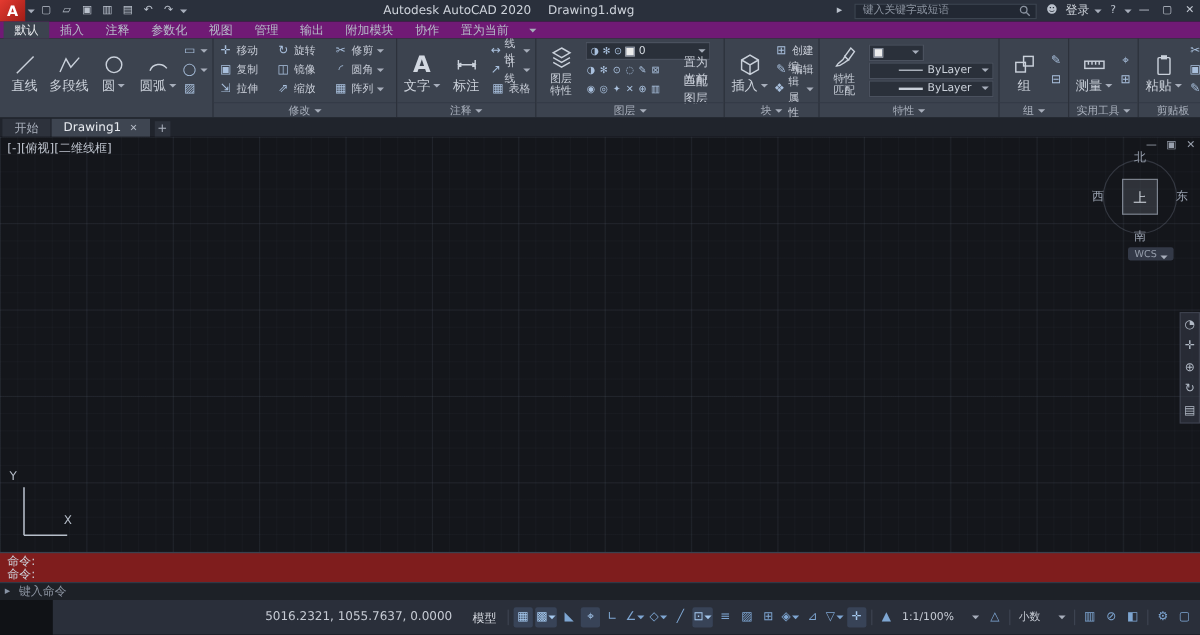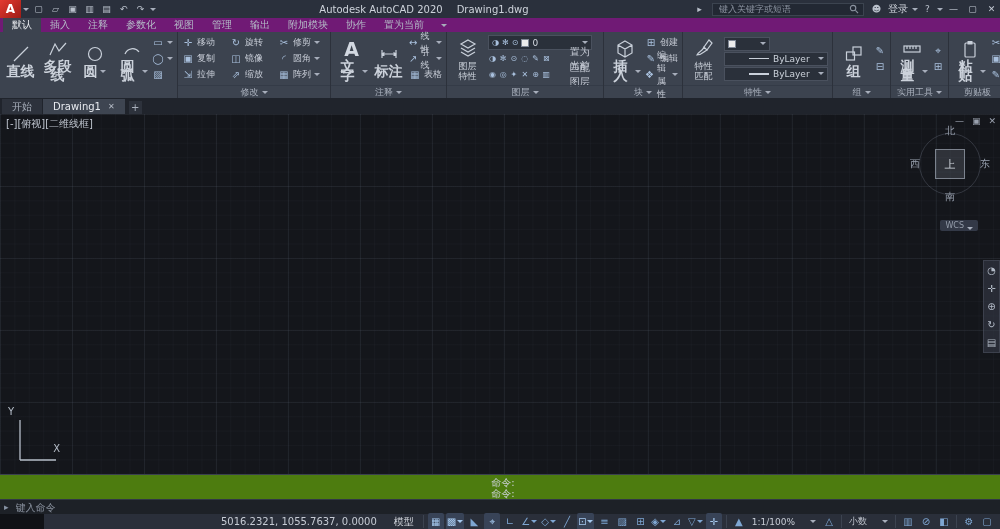--- a/index.html
+++ b/index.html
@@ -31,21 +31,21 @@
 
   
   .ribbon { height:66px; background:#3c434f; display:flex; flex:0 0 auto; }
   .panel { display:flex; flex-direction:column; border-right:1px solid #2c313b; }
   .pbody { height:53px; display:flex; align-items:center; padding:2px 4px; gap:4px; }
   .plabel { height:13px; display:flex; align-items:center; justify-content:center; gap:3px; font-size:9px;
             color:#aab1bd; border-top:1px solid #343b47; }
   .bigbtn { min-width:33px; display:flex; flex-direction:column; align-items:center; justify-content:center; gap:1px; color:#ccd2db; }
   .ic { height:24px; display:flex; align-items:center; justify-content:center; }
   .ic svg { stroke:#c9d0da; fill:none; stroke-width:1.2; }
-  .bl { font-size:14px; line-height:9px; text-align:center; color:#ccd2db; display:flex; align-items:center; justify-content:center; gap:2px;font-weight:bold; }
+  .bl { font-size:11px; line-height:9px; text-align:right; color:#ccd2db; display:flex; align-items:center; justify-content:center; gap:2px; }
   .bl2 { font-size:9px; line-height:10px; width:20px; text-align:center; color:#ccd2db; }
   .bigA { font-size:19px; color:#d2d8e1; line-height:22px; font-weight:bold; }
   .smallcol { display:flex; flex-direction:column; gap:1px; justify-content:center; }
   .srow { display:flex; align-items:center; gap:3px; height:15px; font-size:9px; color:#c8cdd7; }
   .srow .g { width:12px; text-align:center; font-size:10px; color:#a9c0dd; }
   .mgrid { display:grid; grid-template-columns:repeat(3,48px); grid-auto-rows:16px; align-items:center; }
   .ldrop { width:104px; height:15px; background:#2a303a; border:1px solid #4a515e; display:flex; align-items:center;
            gap:3px; padding:0 3px; font-size:9px; color:#d4d9e0; }
   .mi { font-size:8px; color:#a9c0dd; }
   .swatch { width:8px; height:8px; background:#ececec; border:1px solid #808896; }
@@ -81,40 +81,40 @@
   .viewcube { position:absolute; top:12px; right:12px; width:76px; height:76px; }
   .vc-ring { position:absolute; left:7px; top:7px; right:7px; bottom:7px; border:1px solid rgba(160,170,190,0.22); border-radius:50%; }
   .vc-n { position:absolute; top:-2px; left:50%; transform:translateX(-50%); font-size:10px; color:#99a1af; }
   .vc-s { position:absolute; bottom:-2px; left:50%; transform:translateX(-50%); font-size:10px; color:#99a1af; }
   .vc-w { position:absolute; left:-2px; top:50%; transform:translateY(-50%); font-size:10px; color:#99a1af; }
   .vc-e { position:absolute; right:-2px; top:50%; transform:translateY(-50%); font-size:10px; color:#99a1af; }
   .vc-c { position:absolute; left:50%; top:50%; transform:translate(-50%,-50%); width:30px; height:30px;
           background:rgba(155,165,180,0.20); border:1px solid rgba(185,195,210,0.55);
           display:flex; align-items:center; justify-content:center; font-size:11px; color:#d3d8e0; }
   .wcs { position:absolute; top:92px; right:22px; display:flex; align-items:flex-end; gap:3px; background:#333947;
-         color:#959dab; font-size:8px; padding:1px 5px; border-radius:2px;margin-top:14px; }
+         color:#959dab; font-size:8px; padding:1px 5px; border-radius:2px; }
   .navbar { position:absolute; right:0; top:146px; width:17px; display:flex; flex-direction:column; align-items:center;
             gap:7px; padding:4px 0; background:rgba(56,62,74,0.55); border:1px solid rgba(96,104,120,0.35);
             color:#b2bac6; font-size:10px; }
   .nv { height:11px; line-height:11px; }
   .ucs { position:absolute; left:6px; bottom:8px; width:54px; height:58px; }
   .ucs svg { stroke:#b6bec9; fill:none; stroke-width:1.3; }
   .ylab { position:absolute; left:2px; top:-2px; font-size:10px; color:#b6bec9; }
   .xlab { position:absolute; right:0px; bottom:12px; font-size:10px; color:#b6bec9; }
 
   
-  .cmd { flex:0 0 auto; background:#4d7c0f; border-top:1px solid #3a414e; padding:2px 0 0 6px;text-align:center; }
+  .cmd { flex:0 0 auto; background:#7f1d1d; border-top:1px solid #3a414e; padding:2px 0 0 6px; }
   .hline { height:11px; line-height:11px; font-size:10px; color:#ccd1d9; }
   .cmdrow { height:15px; background:#1d2127; border-top:1px solid #313845; display:flex; align-items:center;
             gap:5px; padding-left:4px; }
   .cmdicon { color:#8894a5; font-size:9px; }
   .cmdrow input { flex:1; background:transparent; border:none; outline:none; font-size:10px; color:#b6bcc7; font-family:inherit; }
 
   
-  .status { flex:0 0 auto; height:15px; background:#2a2f3a; display:flex; align-items:center;
+  .status { flex:0 0 auto; height:29px; background:#2a2f3a; display:flex; align-items:center;
             justify-content:flex-end; gap:2px; padding:0 5px;margin-left:44px; }
   .coords { font-size:10px; color:#c6cbd4; margin-right:10px; }
   .smodel { font-size:10px; color:#d2d6dd; padding:0 5px; }
   .sic { min-width:16px; height:17px; display:flex; align-items:center; justify-content:center; gap:1px;
          font-size:10px; color:#7ea6d2; border-radius:2px; padding:0 1px; }
   .sic.on { background:#384357; color:#a5c9ef; }
   .sic .car { border-top-color:currentColor; }
   .stext { font-size:9px; color:#c6cbd4; display:flex; align-items:center; gap:15px; padding:0 3px; }
   .sep { width:1px; height:13px; background:#3c4350; margin:0 2px; }
 </style>

